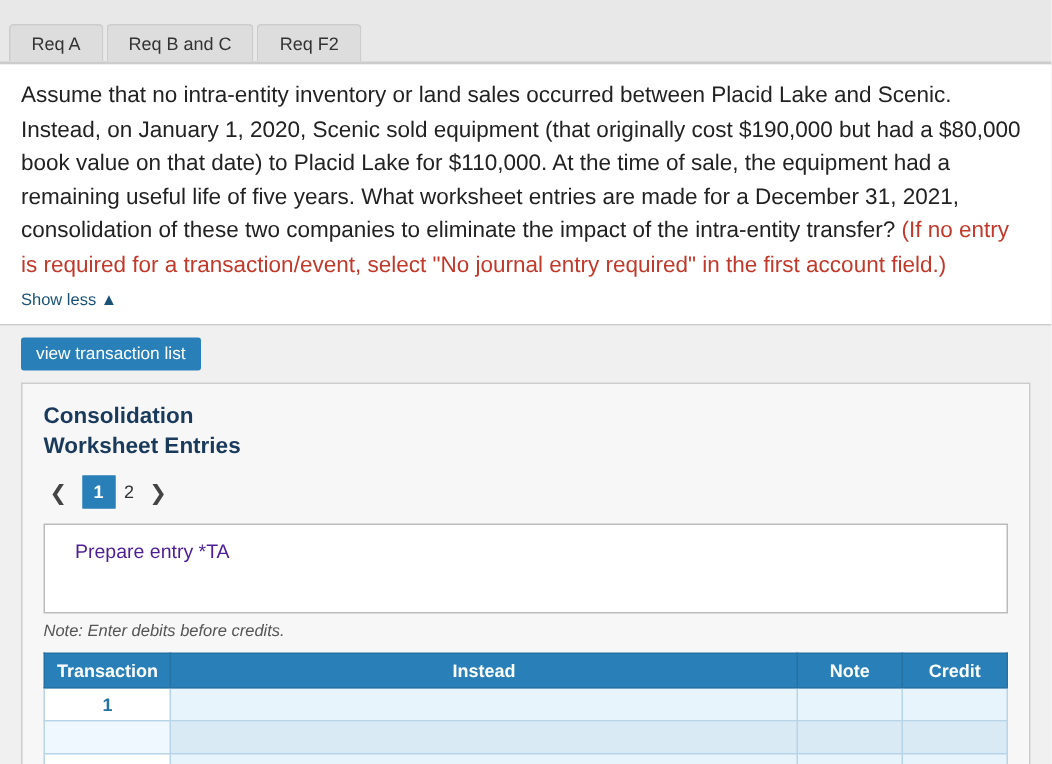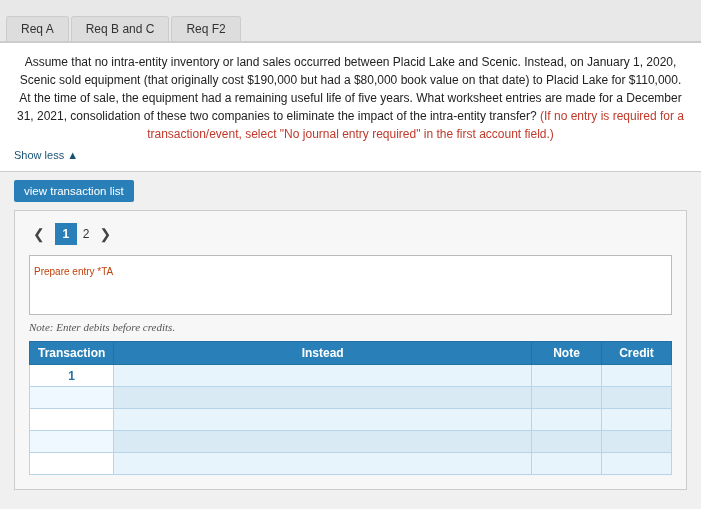--- a/index.html
+++ b/index.html
@@ -40,24 +40,23 @@
       bottom: -2px;
     }
 
     
     .content-area {
       background: #fff;
       padding: 10px 14px 10px 14px;
       border-bottom: 1px solid #ccc;
     }
     .instruction-text {
-      font-size: 12px;
+      font-size: 15px;
       line-height: 1.5;
       color: #222;
-      text-align: center;
     }
     .instruction-text .highlight-red {
       color: #c0392b;
     }
     .show-less {
       color: #1a5276;
       font-size: 11px;
       margin-top: 6px;
       cursor: pointer;
     }
@@ -127,34 +126,33 @@
     .page-num-plain {
       font-size: 12px;
       color: #333;
       cursor: pointer;
     }
 
     
     .prepare-entry-box {
       border: 1px solid #bbb;
       background: #fff;
-      padding: 10px 4px;
+      padding: 10px 20px;
       min-height: 60px;
       margin-bottom: 6px;
-      font-size: 10px;
-      color: #c2410c;
+      font-size: 13px;
+      color: #4c1d95;
     }
 
     
     .note-text {
       font-size: 11px;
       color: #555;
       margin-bottom: 8px;
       font-style: italic;
-      font-family: Liberation Serif, serif;
     }
 
     
     .transaction-table {
       width: 100%;
       border-collapse: collapse;
       font-size: 12px;
     }
     .transaction-table thead tr th {
       background: #2980b9;
@@ -244,20 +242,24 @@
   <div class="show-less">
     <span>Show less ▲</span>
   </div>
 </div>
 
 
 <button class="btn-view-transaction">view transaction list</button>
 
 
 <div class="worksheet-panel">
+  <div class="worksheet-title">
+    <div>Consolidation</div>
+    <div>Worksheet Entries</div>
+  </div>
 
   <div class="pagination">
     <span class="arrow">❮</span>
     <span class="page-num active">1</span>
     <span class="page-num-plain">2</span>
     <span class="arrow">❯</span>
   </div>
 
   <div class="prepare-entry-box">
     <span>Prepare entry *TA</span>

